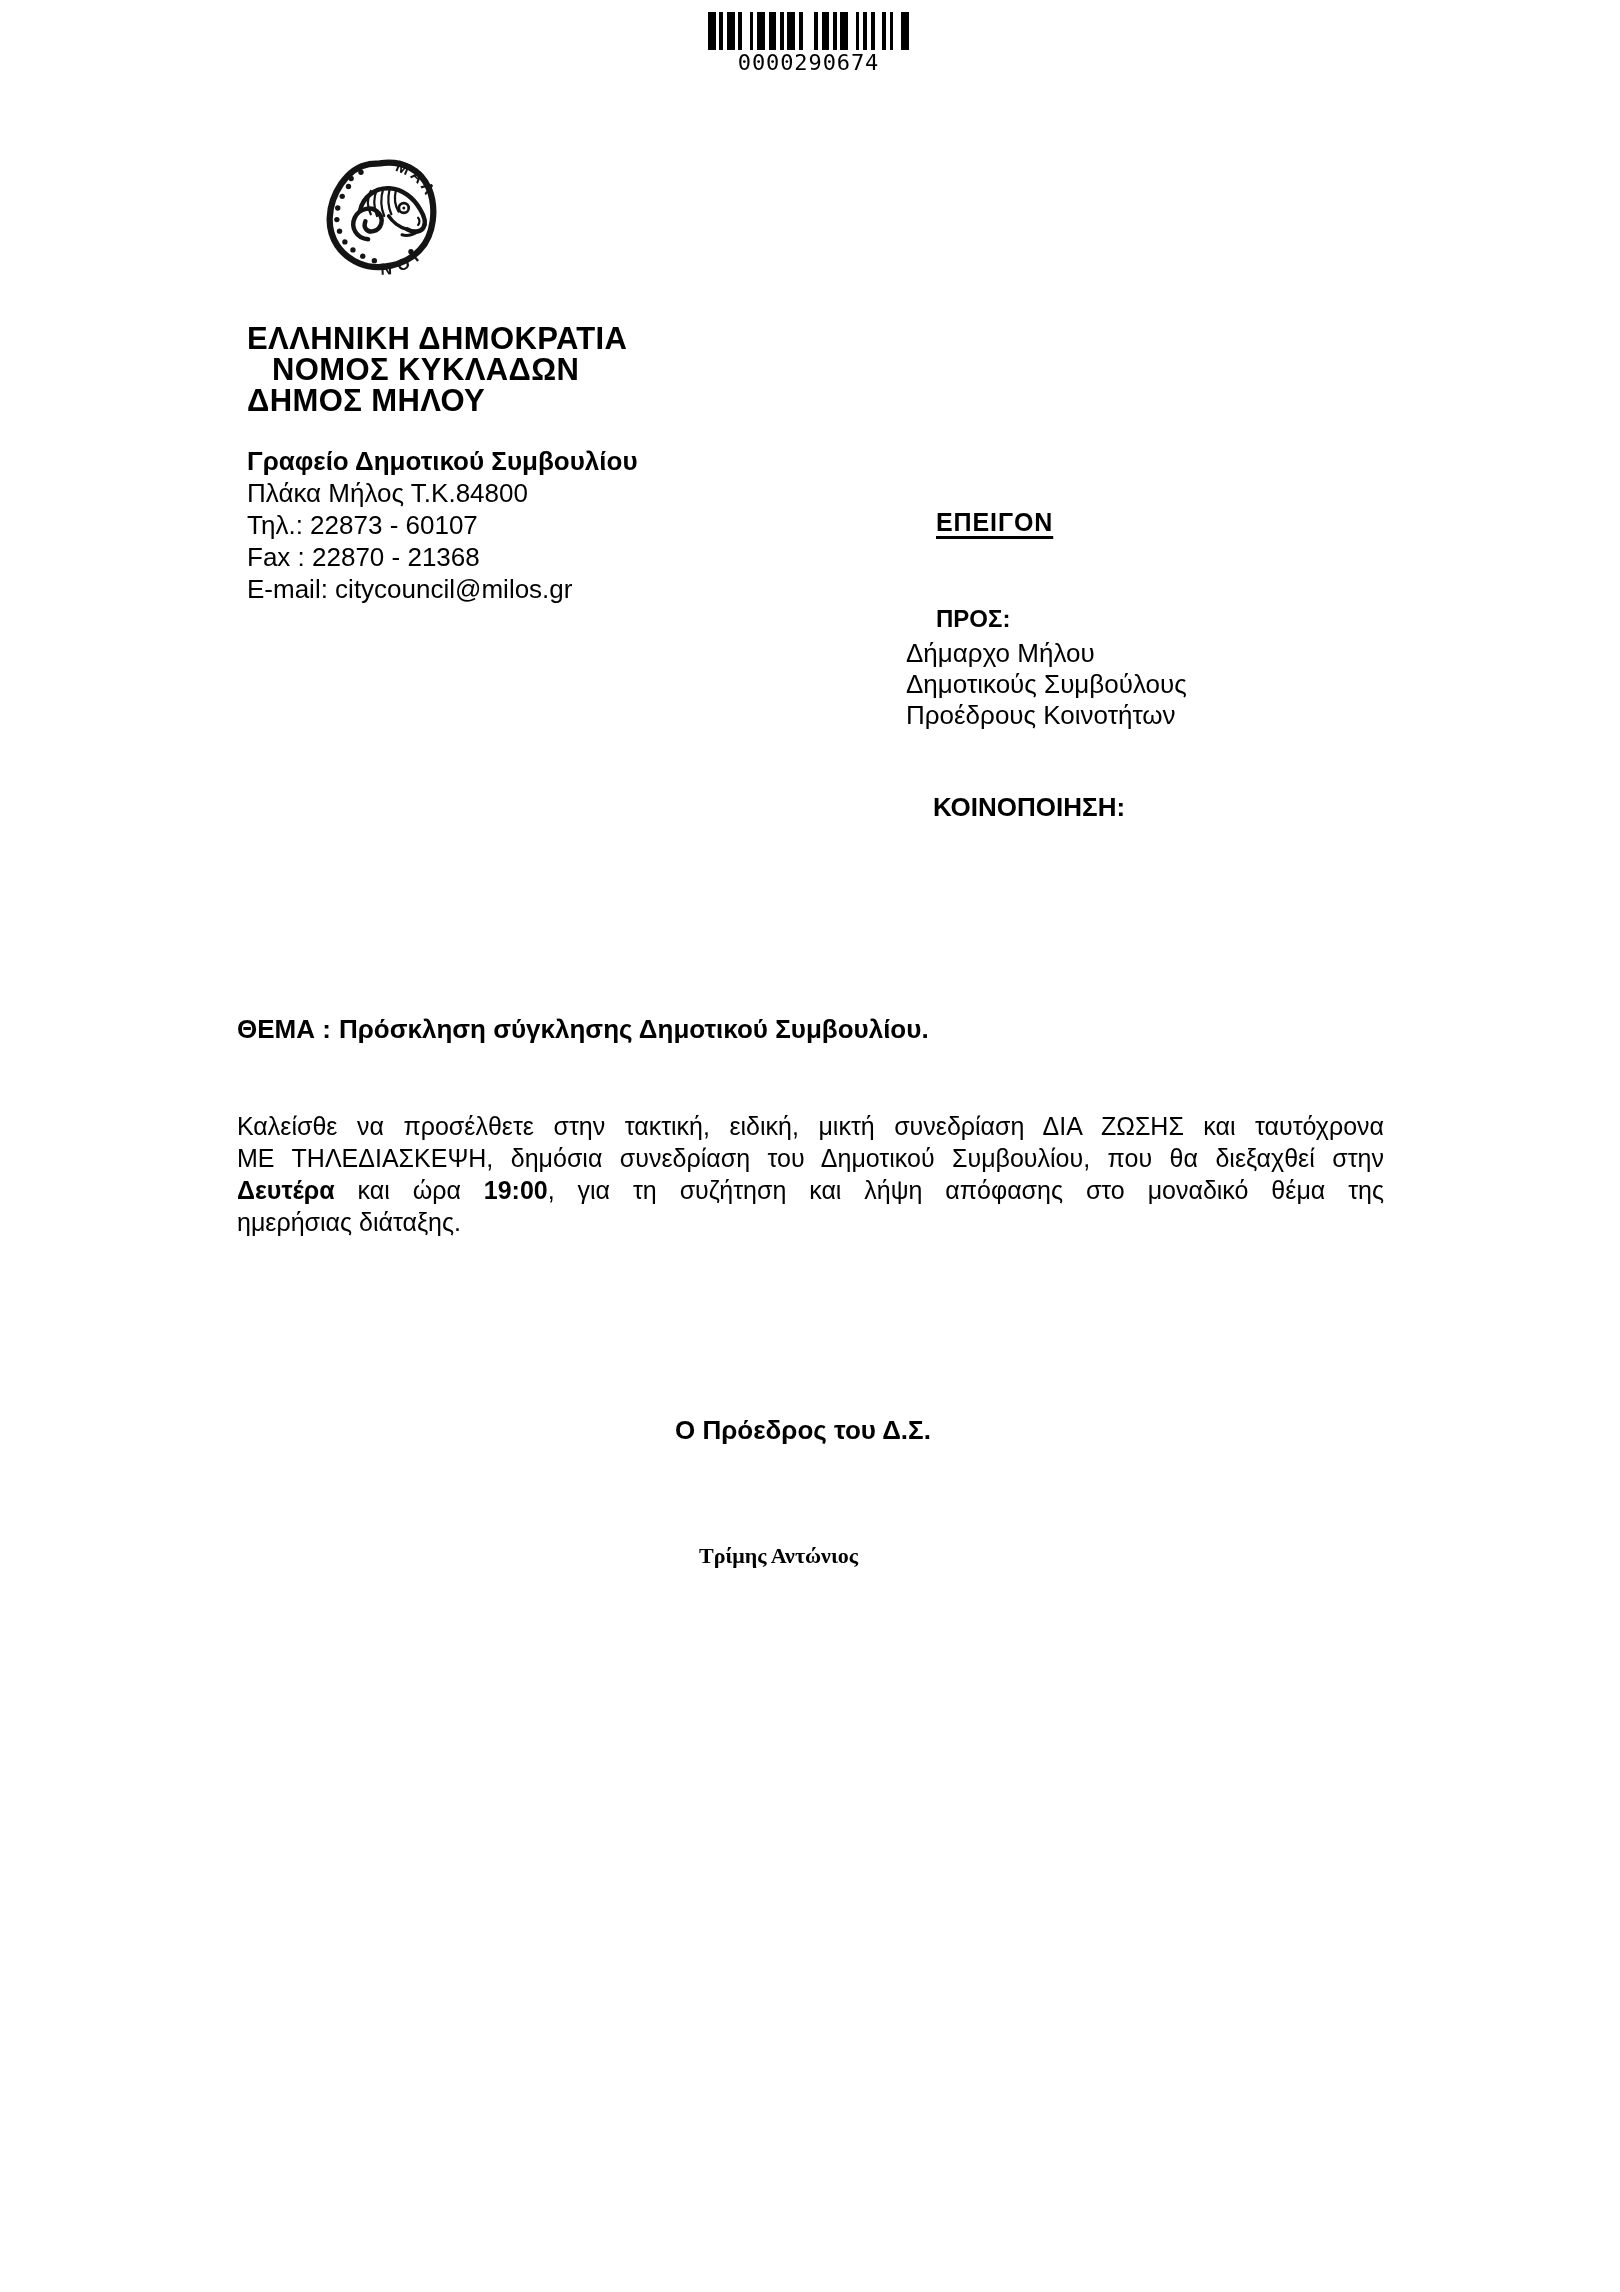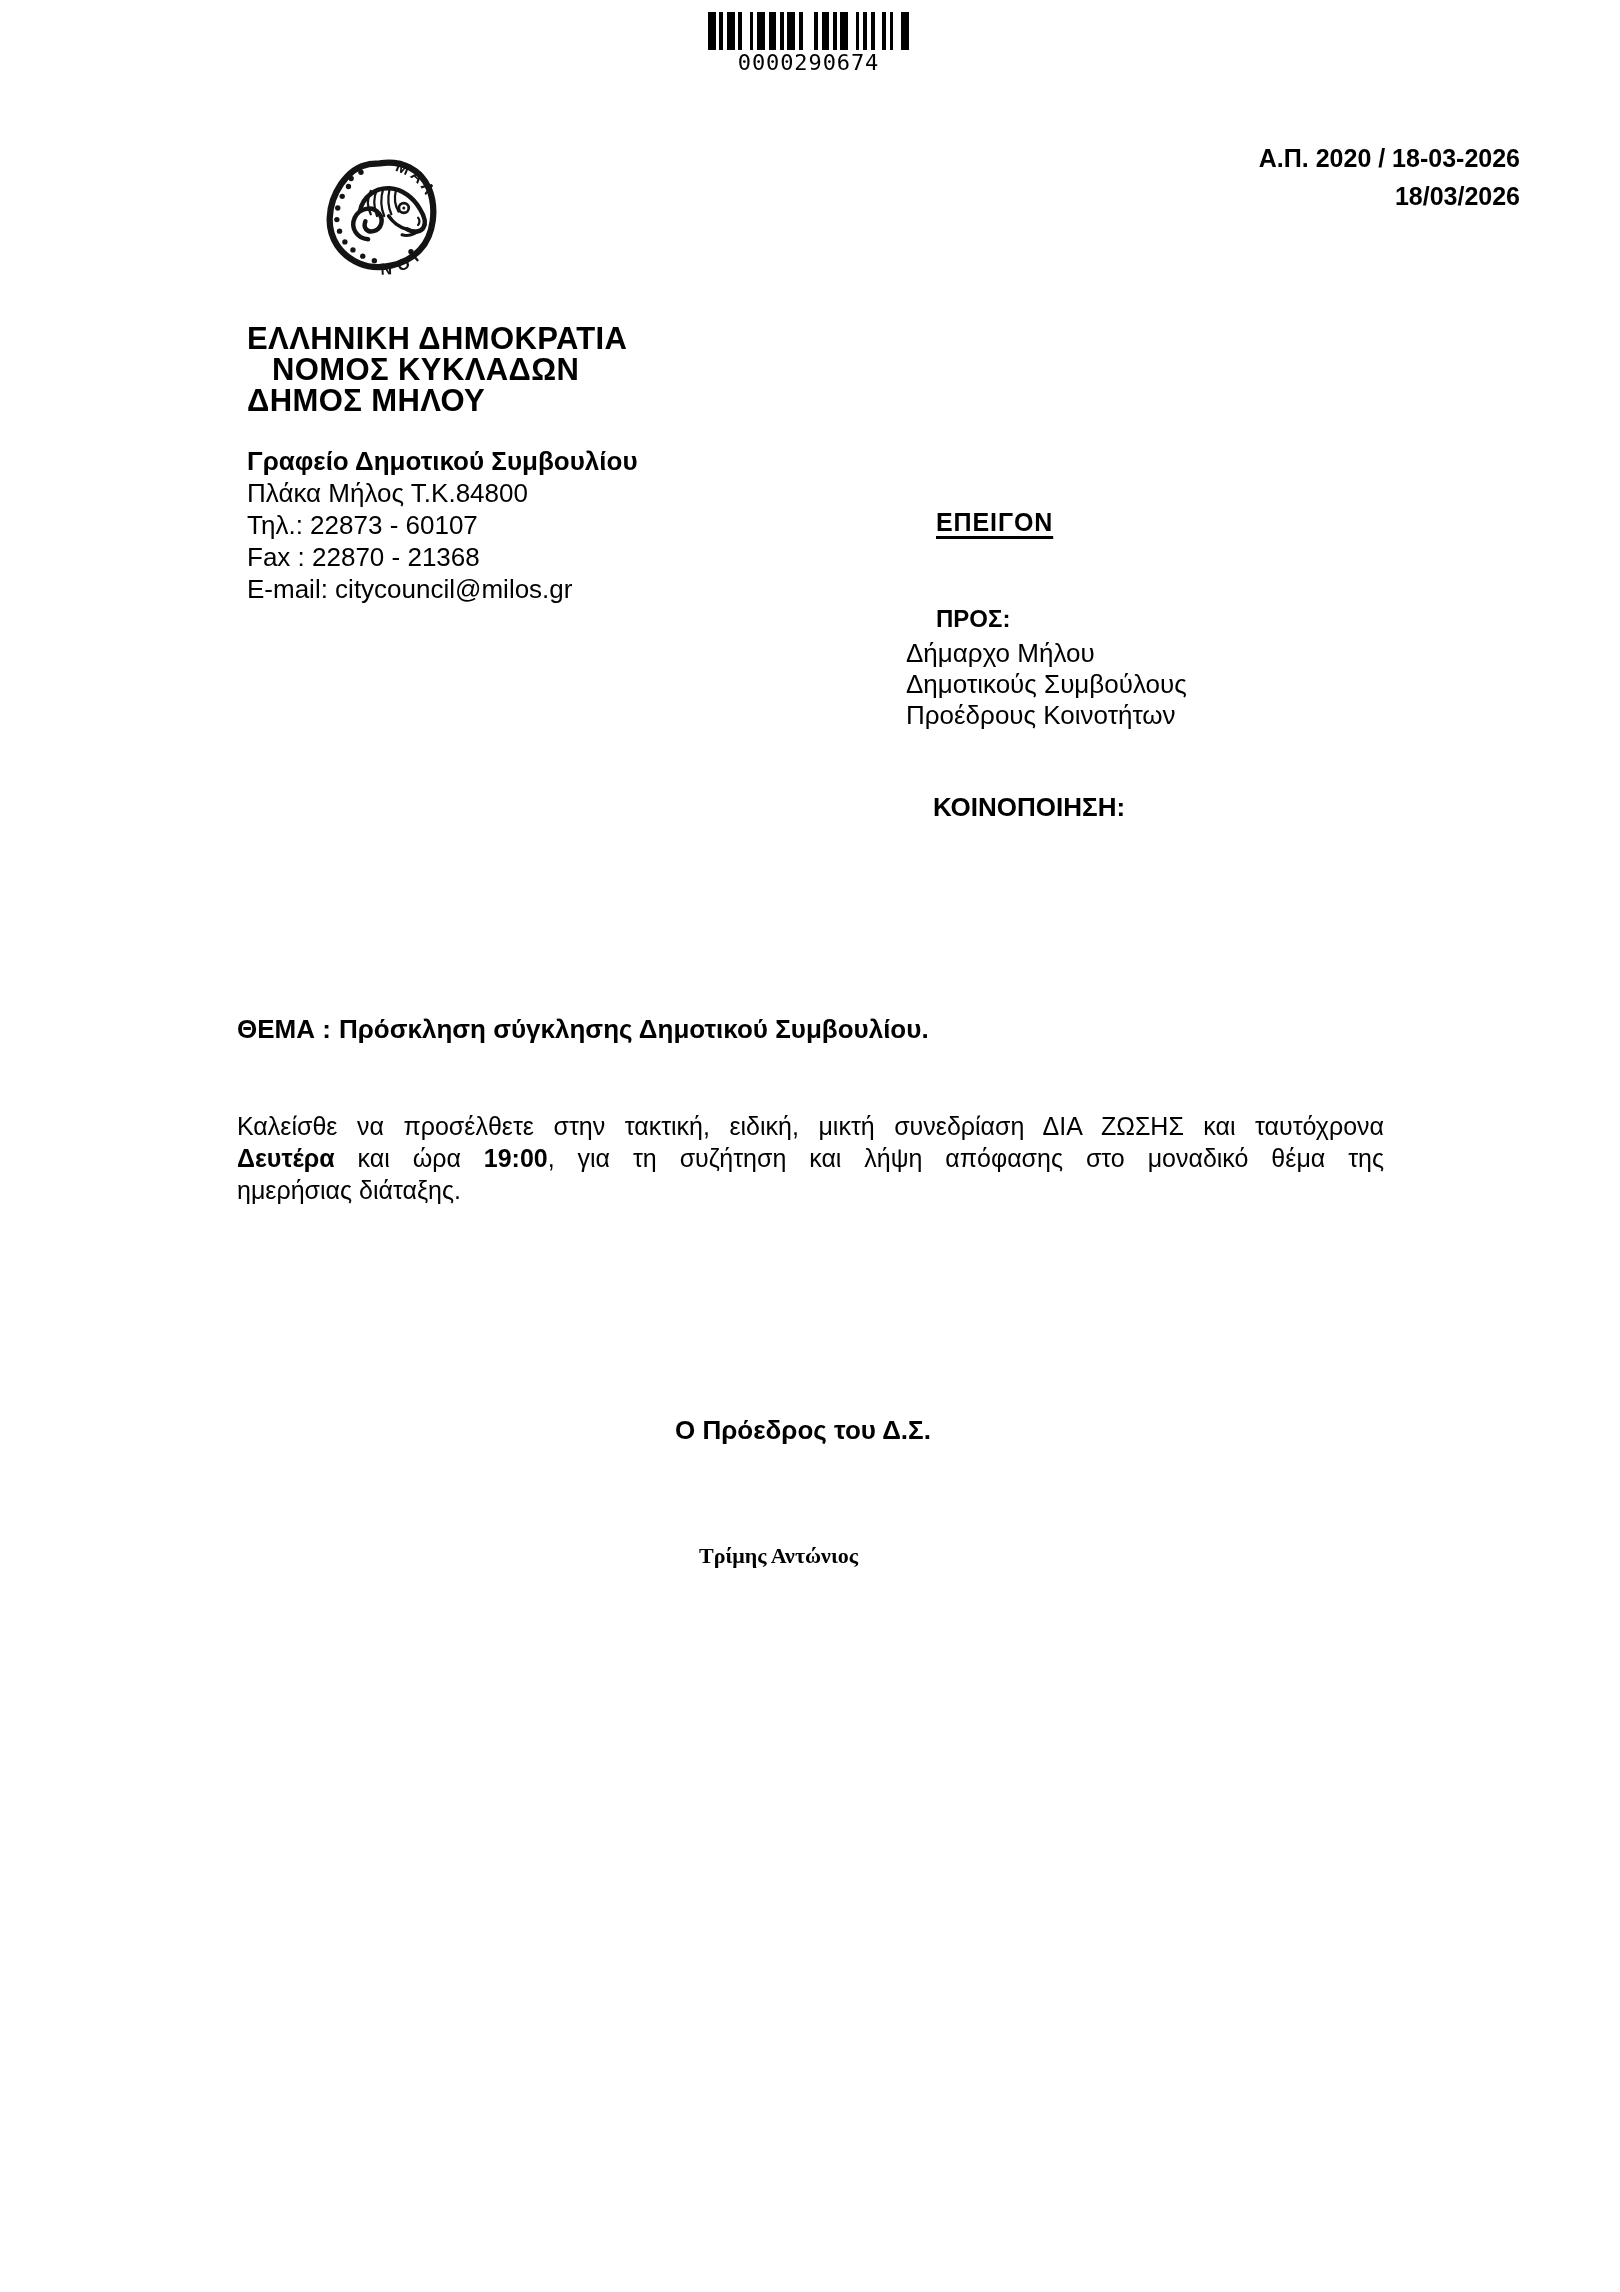--- a/index.html
+++ b/index.html
@@ -114,24 +114,20 @@
         <div class="gap" style="width: 3.77358%;"></div>
         <div class="bar" style="width: 1.88679%;"></div>
         <div class="gap" style="width: 1.88679%;"></div>
         <div class="bar" style="width: 1.88679%;"></div>
         <div class="gap" style="width: 3.77358%;"></div>
         <div class="bar" style="width: 3.77358%;"></div>
       </div>
     <div class="barcode-number">0000290674</div>
   </div>
 
-  <div class="ref-block">
-    <div>Α.Π. 2020 / 18-03-2026</div>
-    <div>18/03/2026</div>
-  </div>
 
   <div class="seal">
     <svg viewBox="0 0 140 132" width="125" height="118" aria-hidden="true">
       <defs>
         <path id="arcTop" d="M40 26 A52 52 0 0 1 124 56" fill="none"></path>
         <path id="arcBottom" d="M112 96 A48 48 0 0 1 40 108" fill="none"></path>
       </defs>
 
       <path d="M68 7 C93 3 114 14 123 35 C132 57 129 87 113 104 C96 122 66 128 45 119 C24 110 11 91 12 68 C13 42 31 12 56 8 Z" fill="#ffffff" stroke="#141414" stroke-width="7" stroke-linejoin="round"></path>
 
@@ -198,20 +194,21 @@
   </div>
 
   <div class="cc-label">ΚΟΙΝΟΠΟΙΗΣΗ:</div>
 
   <div class="subject">
     <span class="subject-label">ΘΕΜΑ :</span><span>Πρόσκληση σύγκλησης Δημοτικού Συμβουλίου.</span>
   </div>
 
   <div class="body-block" id="body-block">
       <div class="body-line"><span>Καλείσθε να προσέλθετε στην τακτική, ειδική, μικτή συνεδρίαση ΔΙΑ ΖΩΣΗΣ και ταυτόχρονα</span></div>
+      <div class="body-line"><span>ΜΕ ΤΗΛΕΔΙΑΣΚΕΨΗ, δημόσια συνεδρίαση του Δημοτικού Συμβουλίου, που θα διεξαχθεί στην</span></div>
       <div class="body-line"><span class="b">Δευτέρα</span><span> και ώρα </span><span class="b">19:00</span><span>, για τη συζήτηση και λήψη απόφασης στο μοναδικό θέμα της</span></div>
       <div class="body-line last"><span>ημερήσιας διάταξης.</span></div>
     </div>
 
   <div class="sig-role">Ο Πρόεδρος του Δ.Σ.</div>
   <div class="sig-name">Τρίμης Αντώνιος</div>
 
 </div>
 
 

